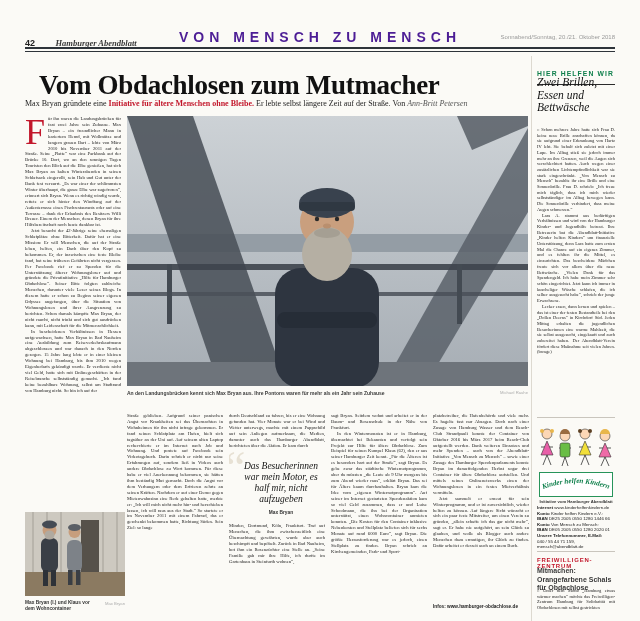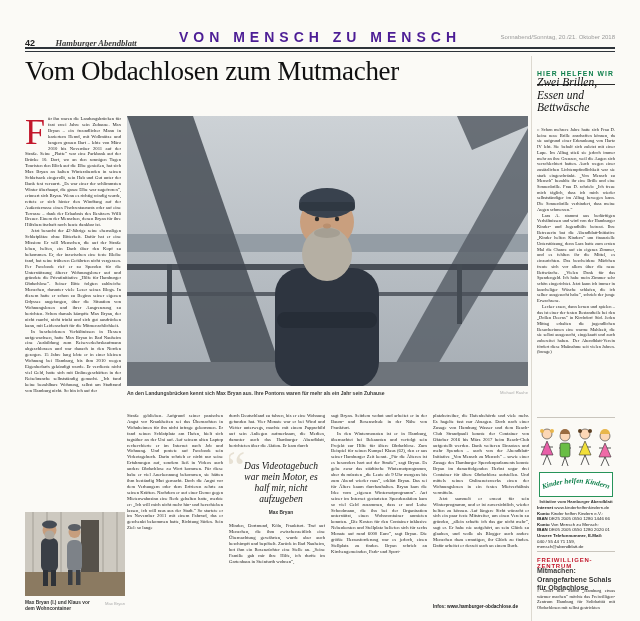--- a/index.html
+++ b/index.html
@@ -77,21 +77,24 @@
   <div class="hdr">
     <div class="hdr-left">
       <span class="page-num">42</span>
       <span class="masthead">Hamburger Abendblatt</span>
     </div>
     <div class="section-title">VON MENSCH ZU MENSCH</div>
     <div class="issue-date">Sonnabend/Sonntag, 20./21. Oktober 2018</div>
   </div>
   <div class="rule-double"></div>
 
-  <h1 class="headline" style="margin:0;font-weight:normal;">Vom Obdachlosen zum Mutmacher</h1>
+  <h1 class="headline" style="margin:14px;font-weight:bold;">Vom Obdachlosen zum Mutmacher</h1>
+  <div class="standfirst">
+    <span>Max Bryan gründete eine </span><span class="sf-hl">Initiative für ältere Menschen ohne Bleibe.</span><span> Er lebte selbst längere Zeit auf der Straße. Von </span><span class="sf-author">Ann-Britt Petersen</span>
+  </div>
 
   <div class="col col1">
     <p><span class="dropcap">F</span><span>ür ihn waren die Landungsbrücken für fast zwei Jahre sein Zuhause. Max Bryan – ein freundlicher Mann in kariertem Hemd, mit Wollmütze und langem grauen Bart – lebte von März 2010 bis November 2011 auf der Straße. Seine „Platte“ war eine Parkbank auf der Brücke 10. Dort, wo an den sonnigen Tagen Touristen den Blick auf die Elbe genießen, hat sich Max Bryan an kalten Winterabenden in seinen Schlafsack eingerollt, sein Hab und Gut unter der Bank fest verzurrt. „Es war einer der schlimmsten Winter überhaupt, die ganze Elbe war zugefroren“, erinnert sich Bryan. Wenn es richtig windig wurde, rettete er sich hinter den Windfang auf der Außenterrasse eines Fischrestaurants oder auf eine Terrasse – dank der Erlaubnis des Besitzers Willi Breuer. Einem der Menschen, denen Bryan für ihre Hilfsbereitschaft noch heute dankbar ist.</span></p>
     <p class="indent">Jetzt besucht der 42-Jährige seine ehemaligen Schlafplätze ohne Bitterkeit. Dafür hat er eine Mission: Er will Menschen, die auf der Straße leben, helfen, ein Dach über den Kopf zu bekommen. Er, der inzwischen eine feste Bleibe fand, hat seine früheren Gefährten nicht vergessen. Per Facebook rief er zu Spenden für die Unterstützung älterer Wohnungsloser auf und gründete die Privatinitiative „Hilfe für Hamburger Obdachlose“. Seiner Bitte folgten zahlreiche Menschen, darunter viele Leser seines Blogs. In diesem hatte er schon zu Beginn seiner eigenen Odyssee angefangen, über die Situation von Wohnungslosen und ihrer Ausgrenzung zu berichten. Schon damals kämpfte Max Bryan, der nicht raucht, nicht trinkt und sich gut ausdrücken kann, mit Leidenschaft für die Mitmenschlichkeit.</p>
     <p class="indent">In bescheidenen Verhältnissen in Hessen aufgewachsen, hatte Max Bryan in Bad Nauheim eine Ausbildung zum Reiseverkehrskaufmann abgeschlossen und war danach in den Norden gezogen. 15 Jahre lang lebte er in einer kleinen Wohnung bei Hamburg, bis ihm 2010 wegen Eigenbedarfs gekündigt wurde. Er verdiente nicht viel Geld, hatte sich mit Onlinegeschäften in der Reisebranche selbstständig gemacht. „Ich fand keine bezahlbare Wohnung, selbst am Stadtrand von Hamburg nicht. So bin ich auf der</p>
   </div>
 
   <div class="main-photo">
     <svg width="401" height="270" viewBox="0 0 401 270" xmlns="http://www.w3.org/2000/svg">
       <defs>
@@ -128,21 +131,21 @@
   </div>
 
   <div class="col col2">
     <p>Straße geblieben. Aufgrund seiner panischen Angst vor Krankheiten sei das Übernachten in Wohnheimen für ihn nicht infrage gekommen. Er fand seinen Schlafplatz am Hafen, hielt sich tagsüber an der Uni auf. Auf seinem alten Laptop recherchierte er im Internet nach Job und Wohnung. Und postete auf Facebook sein Videotagebuch. Darin schrieb er nicht nur seine Erfahrungen auf, sondern ließ in Videos auch andere Obdachlose zu Wort kommen. Für diese habe er viel Anerkennung bekommen, sie hätten ihm beständig Mut gemacht. Doch die Angst vor dem Verhungern oder dem Erfrieren zehrte an seinen Kräften. Nachdem er auf einer Demo gegen Mietenwahnsinn eine Rede gehalten hatte, merkte er: „Ich will mich nicht mehr hin- und herschieben lassen, ich will raus aus der Stadt.“ So startete er im November 2011 mit einem Fahrrad, das er geschenkt bekommen hatte, Richtung Süden. Sein Ziel: so lange</p>
   </div>
 
   <div class="col col3">
     <p>durch Deutschland zu fahren, bis er eine Wohnung gefunden hat. Vier Monate war er bei Wind und Wetter unterwegs, machte mit einem Pappschild auf sein Anliegen aufmerksam, die Medien, darunter auch das Hamburger Abendblatt, berichteten über die Aktion. Er kam durch</p>
     <div class="pullquote">
       <span class="pq-mark">“</span>
-      <div class="pq-text">Das Videotagebuch war mein Motor, es half mir, nicht aufzugeben</div>
+      <div class="pq-text">Das Besucherinnen war mein Motor, es half mir, nicht aufzugeben</div>
       <div class="pq-author">Max Bryan</div>
     </div>
     <p>Minden, Dortmund, Köln, Frankfurt. Traf auf Menschen, die ihm zwischenzeitlich eine Übernachtung gewährten, wurde aber auch beschimpft und bepöbelt. Zurück in Bad Nauheim, bot ihm ein Rosenzüchter eine Stelle an. „Seine Familie gab mir ihre Hilfe, ich durfte im Gartenhaus in Steinfurth wohnen“,</p>
   </div>
 
   <div class="col col4">
     <p>sagt Bryan. Seitdem wohnt und arbeitet er in der Baum- und Rosenschule in der Nähe von Frankfurt.</p>
     <p class="indent">In den Wintermonaten ist er in Hamburg, übernachtet bei Bekannten und verfolgt sein Projekt zur Hilfe für ältere Obdachlose. Zum Beispiel für seinen Kumpel Klaus (62), den er aus seiner Hamburger Zeit kennt. „Für die Älteren ist es besonders hart auf der Straße“, sagt Bryan. Es gebe zwar das städtische Winternotprogramm, aber da müssten „die Leute ab 9 Uhr morgens bis zum Abend wieder raus“, erklärt Bryan. Das sei für Ältere kaum durchzuhalten. Bryan kam die Idee vom „eigenen Winternotprogramm“. Auf seiner im Internet gestarteten Spendenaktion kam so viel Geld zusammen, dass er und Luise Schoolmann, die ihn bei der Organisation unterstützt, einen Wohncontainer anmieten konnten. „Die Kosten für den Container inklusive Nebenkosten und Stellplatz beliefen sich für sechs Monate auf rund 6000 Euro“, sagt Bryan. Die größte Herausforderung war es jedoch, einen Stellplatz zu finden. Bryan schrieb an Kirchengemeinden, Park- und Sport-</p>
   </div>
 

